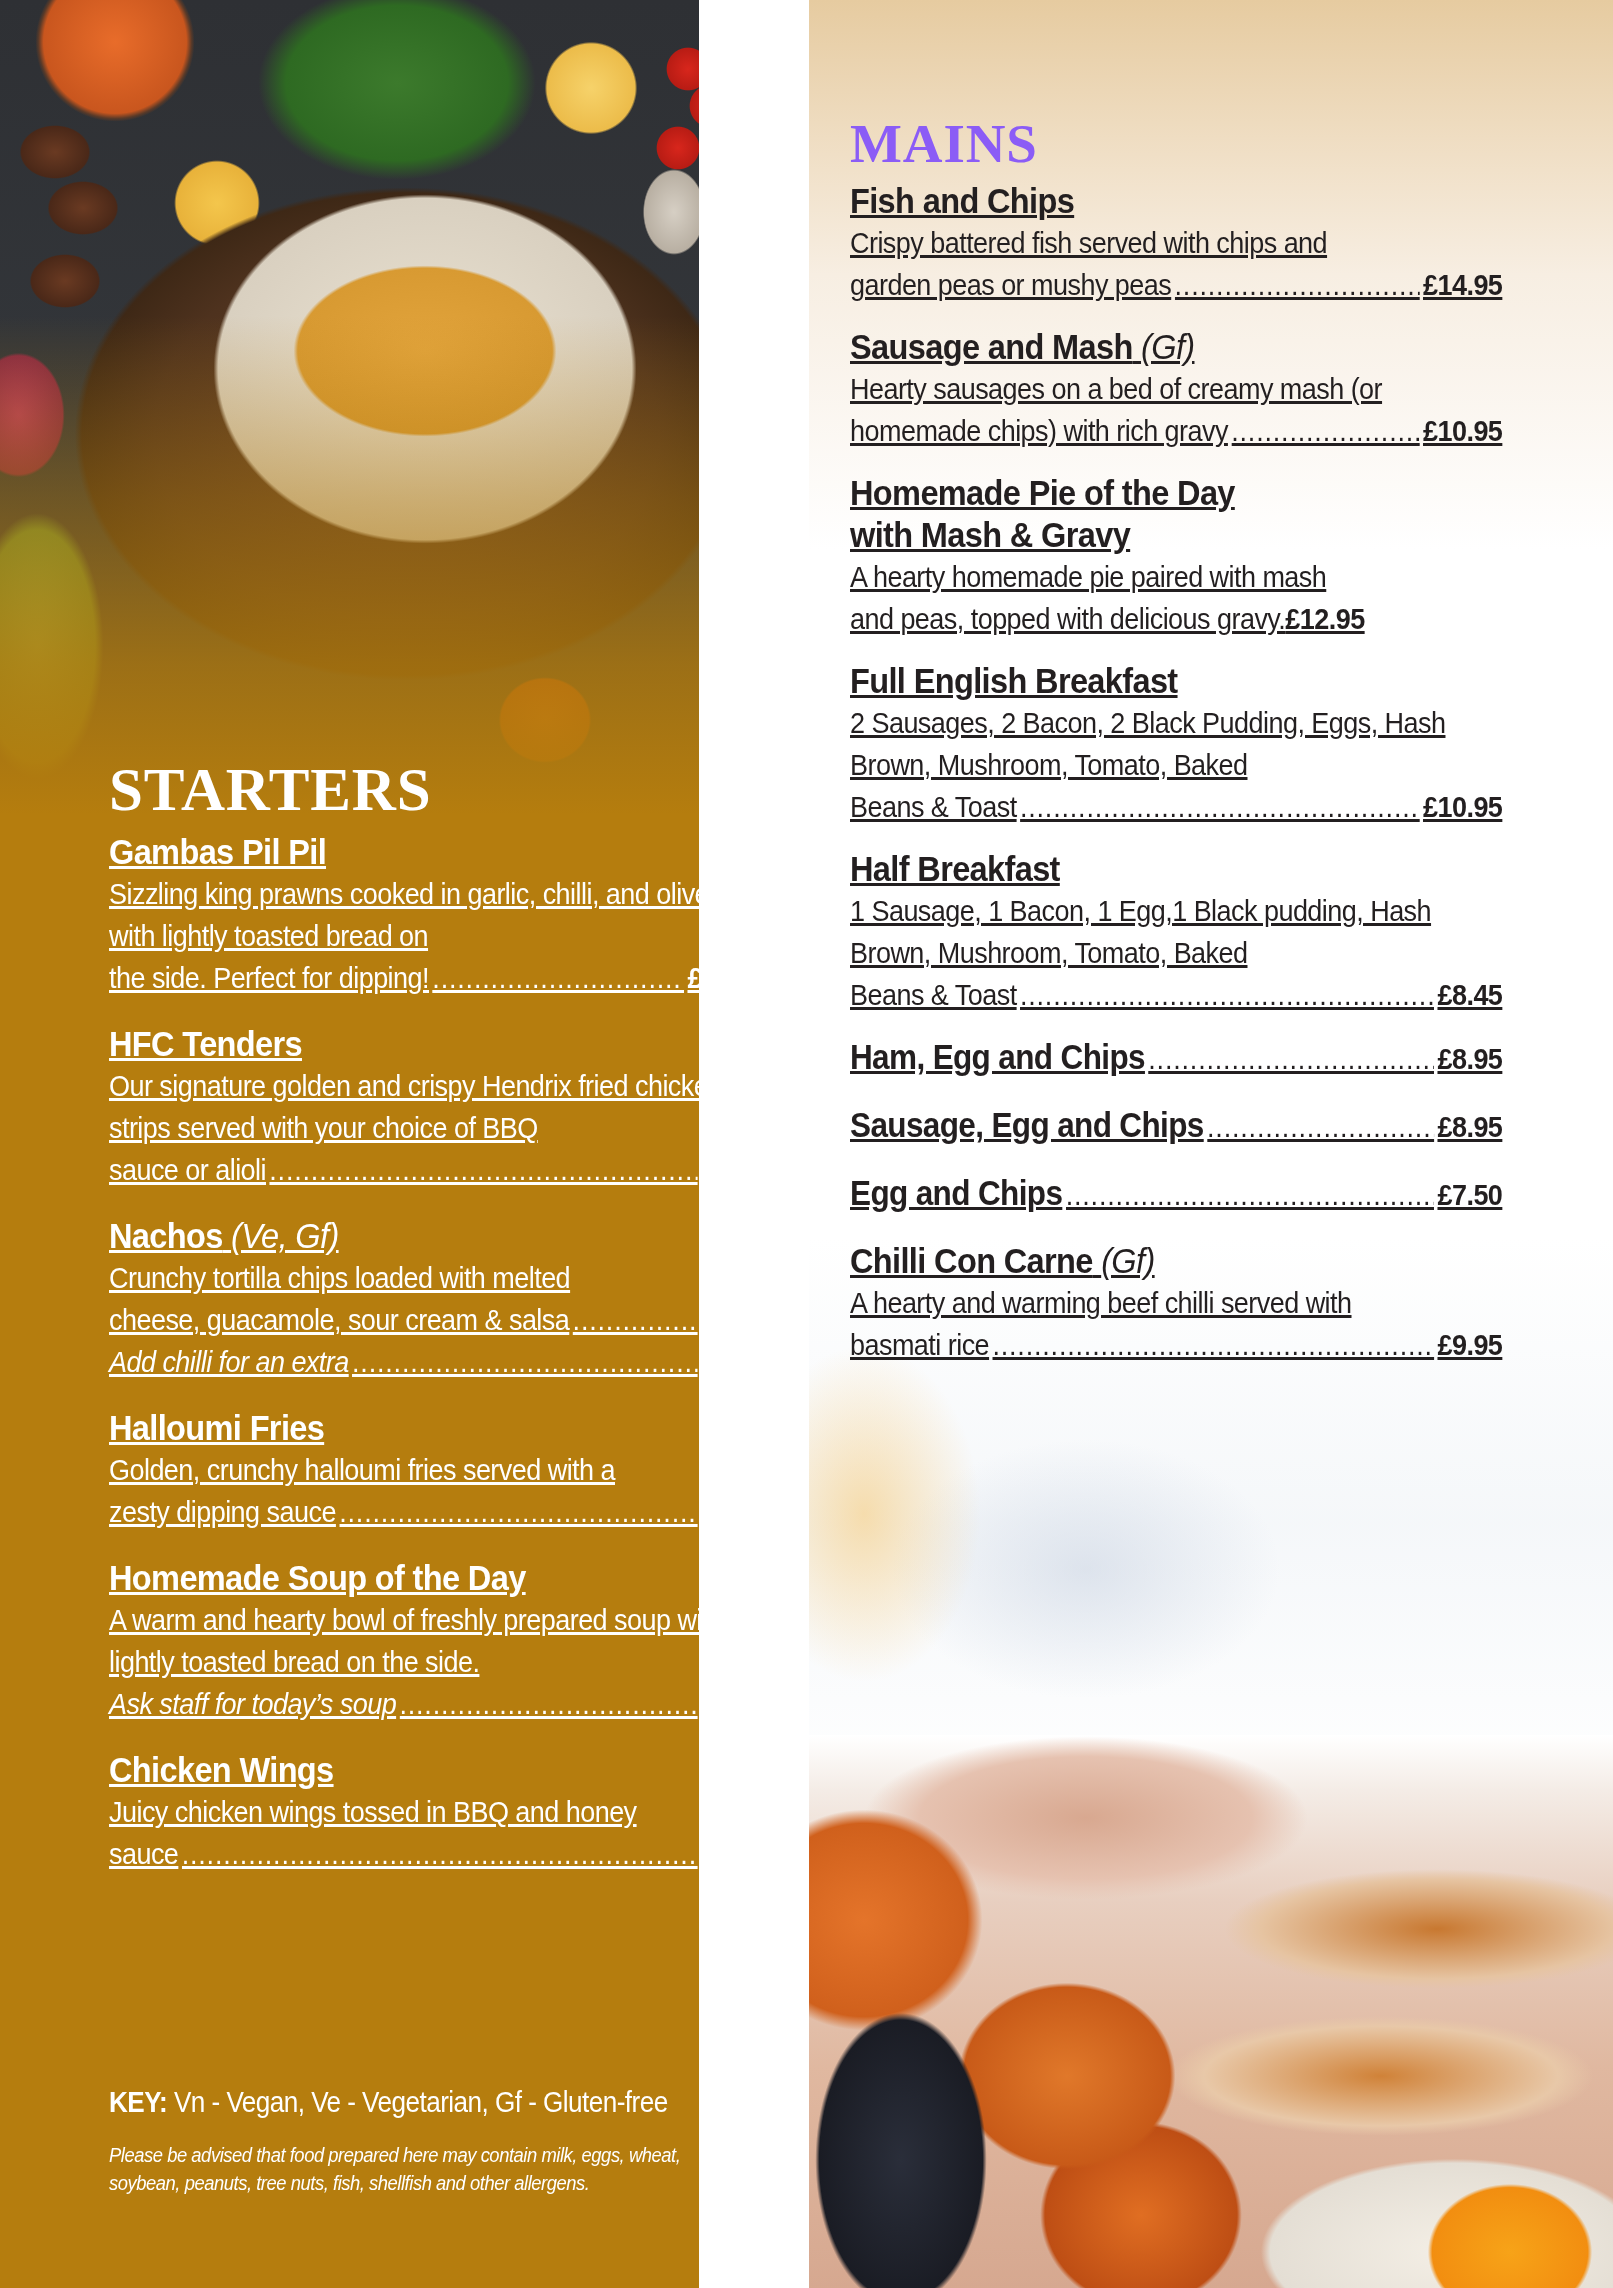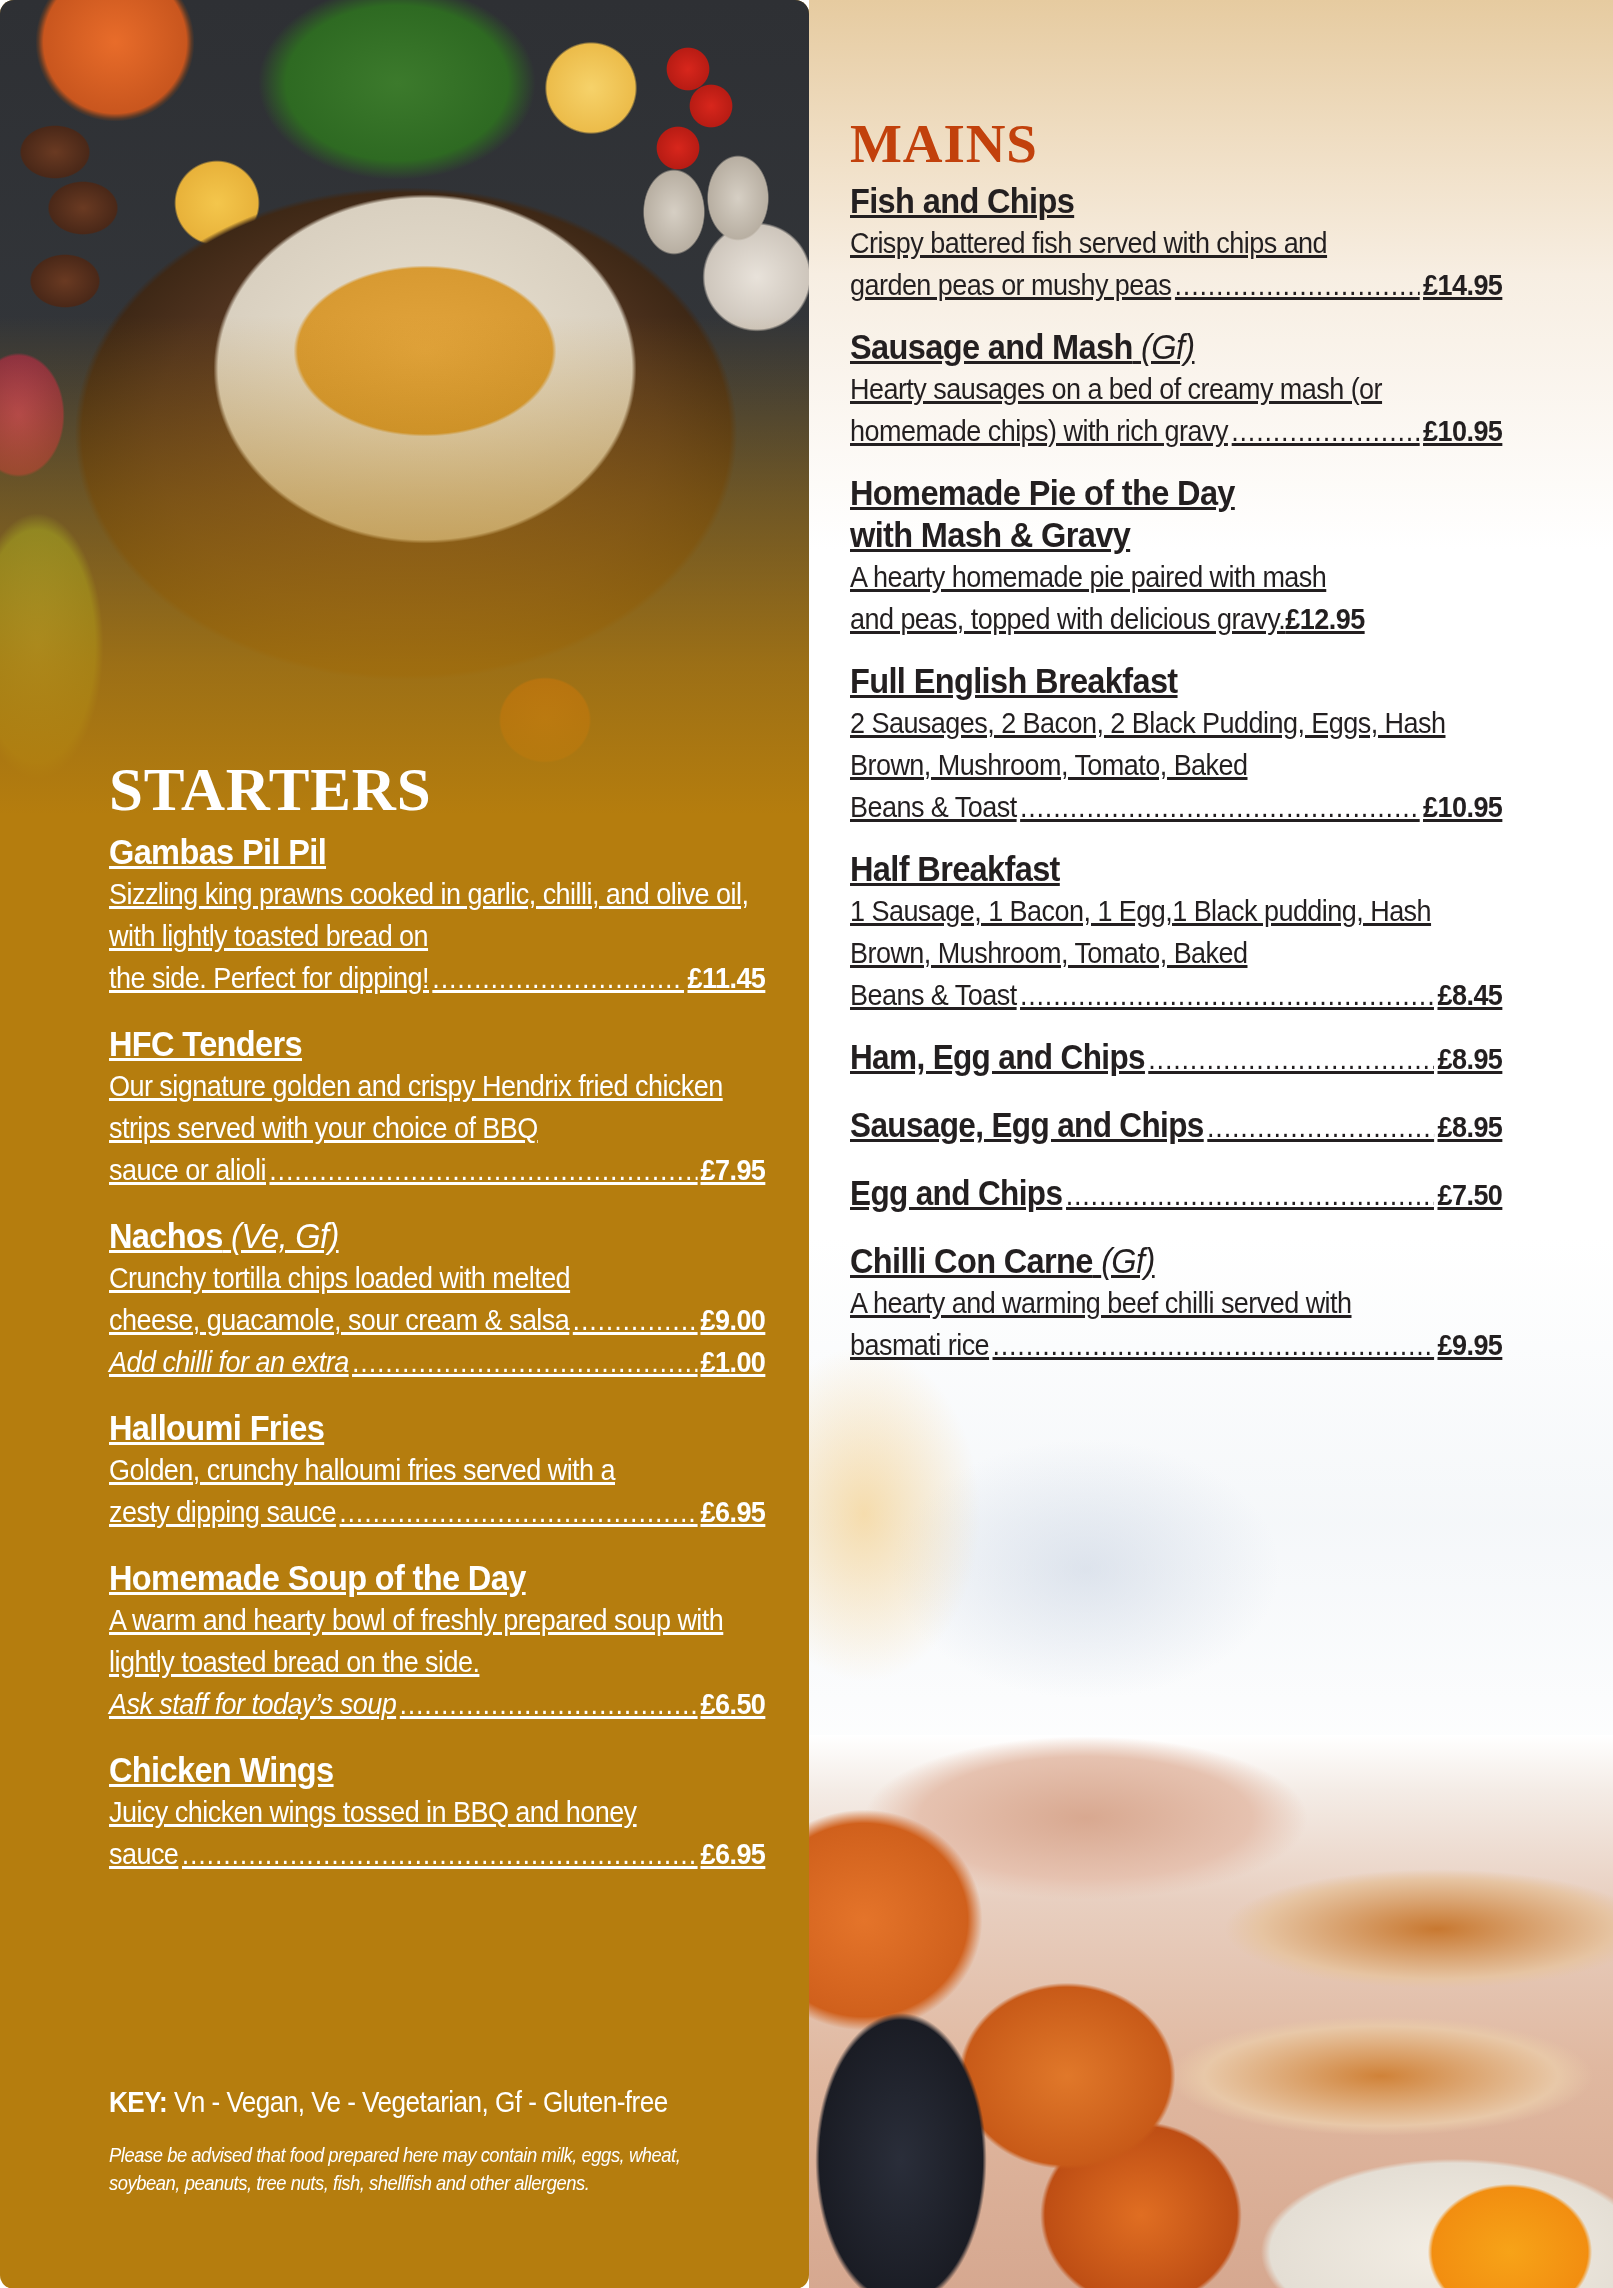--- a/index.html
+++ b/index.html
@@ -1,22 +1,22 @@
 <!DOCTYPE html>
 <html style="font-size:14.8px"><head>
 <meta charset="utf-8">
 <style>
   * { box-sizing: border-box; margin: 0; padding: 0; }
   html, body { width: 1613px; height: 2289px; overflow: hidden; }
   body { position: relative; font-family: "Liberation Sans", "DejaVu Sans", sans-serif; background: #ffffff; }
 
   
   .left {
-    position: absolute; left: 0; top: 0; width: 809px; height: 2289px;
-    background: #B57D0E; overflow: hidden; border-radius: 14px;
+    position: absolute; left: 0; top: 0; width: 699px; height: 2289px;
+    background: #B57D0E; overflow: hidden;
   }
   .left-photo {
     position: absolute; left: 0; top: 0; width: 809px; height: 831px;
     background:
       radial-gradient(ellipse 212px 138px at 425px 351px, #E2A43C 0%, #D89A32 60%, transparent 62%),
       radial-gradient(ellipse 235px 194px at 425px 369px, #EAE2D2 0%, #D9D0C0 88%, transparent 90%),
       radial-gradient(ellipse 360px 268px at 406px 434px, #6A4428 0%, #4E321E 70%, #3E2816 90%, transparent 92%),
       radial-gradient(circle 102px at 115px 42px, #E86C2A 0%, #C9561E 70%, #5A3A28 75%, transparent 78%),
       radial-gradient(ellipse 185px 129px at 397px 83px, #3C7A2C 0%, #2E6A22 60%, transparent 75%),
       radial-gradient(circle 51px at 217px 203px, #F4C64C 0%, #E8B23A 80%, transparent 84%),
@@ -106,21 +106,21 @@
   .right-fade {
     position: absolute; left: 0; top: 1237px; width: 804px; height: 572px;
     background:
       radial-gradient(ellipse 166px 240px at 55px 277px, rgba(246,198,110,0.55) 0%, transparent 70%),
       radial-gradient(ellipse 277px 185px at 277px 332px, rgba(200,210,225,0.55) 0%, transparent 70%),
       linear-gradient(180deg, rgba(255,255,255,0) 0%, rgba(238,242,246,0.6) 50%, rgba(255,255,255,0.3) 100%);
   }
   .mains {
     position: absolute; left: 850px; top: 114px; width: 653px; color: #231F20;
   }
-  .mains .section-title { color: #c2410c; font-size: 55px; line-height: 59px; margin-bottom: 7.4px; }
+  .mains .section-title { color: #8b5cf6; font-size: 55px; line-height: 59px; margin-bottom: 7.4px; }
   .mains .item { margin-bottom: 20px; }
   .mains .item-name { color: #231F20; }
   .mains .item.single { margin-bottom: 24px; }
   .mains .item.single .price-line { font-size: 35px; line-height: 42px; }
   .mains .item.single .price-line .txt { font-weight: bold; letter-spacing: -0.7px; }
   .mains .item.single .price-line .price { font-size: 30px; }
   .mains .item.single .price-line .dots { font-size: 30px; }
 </style>
 </head>
 <body>

